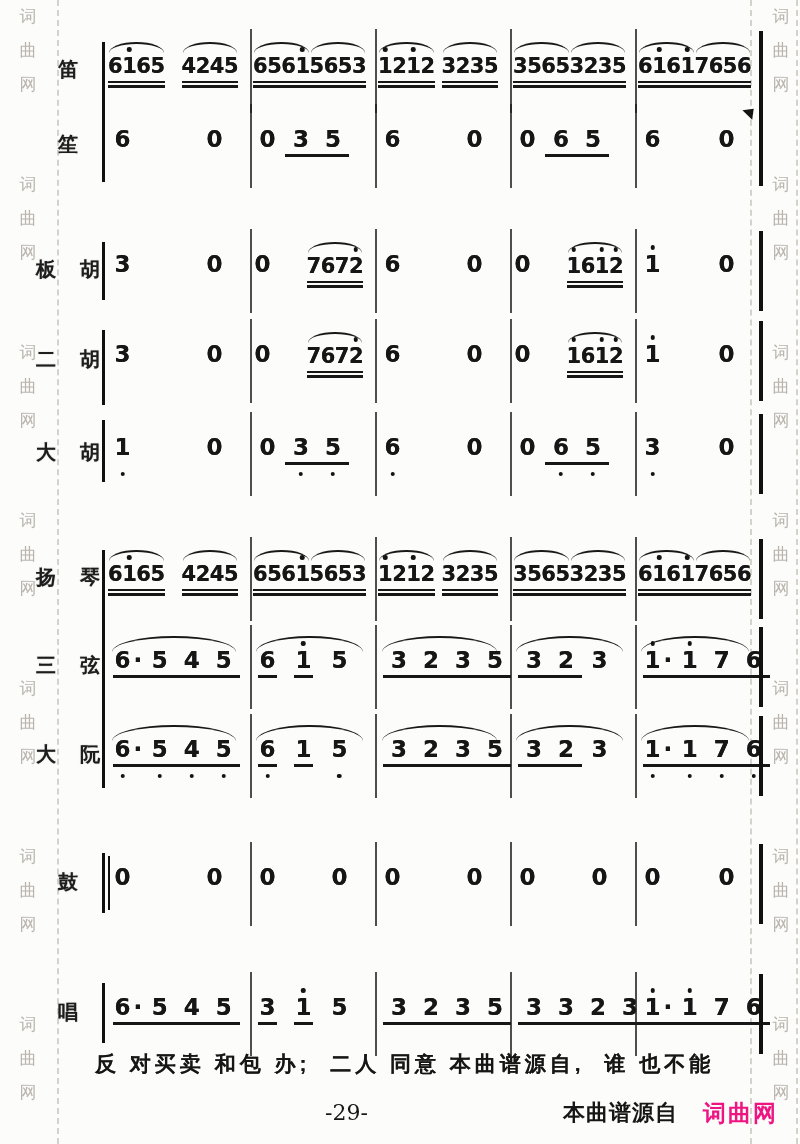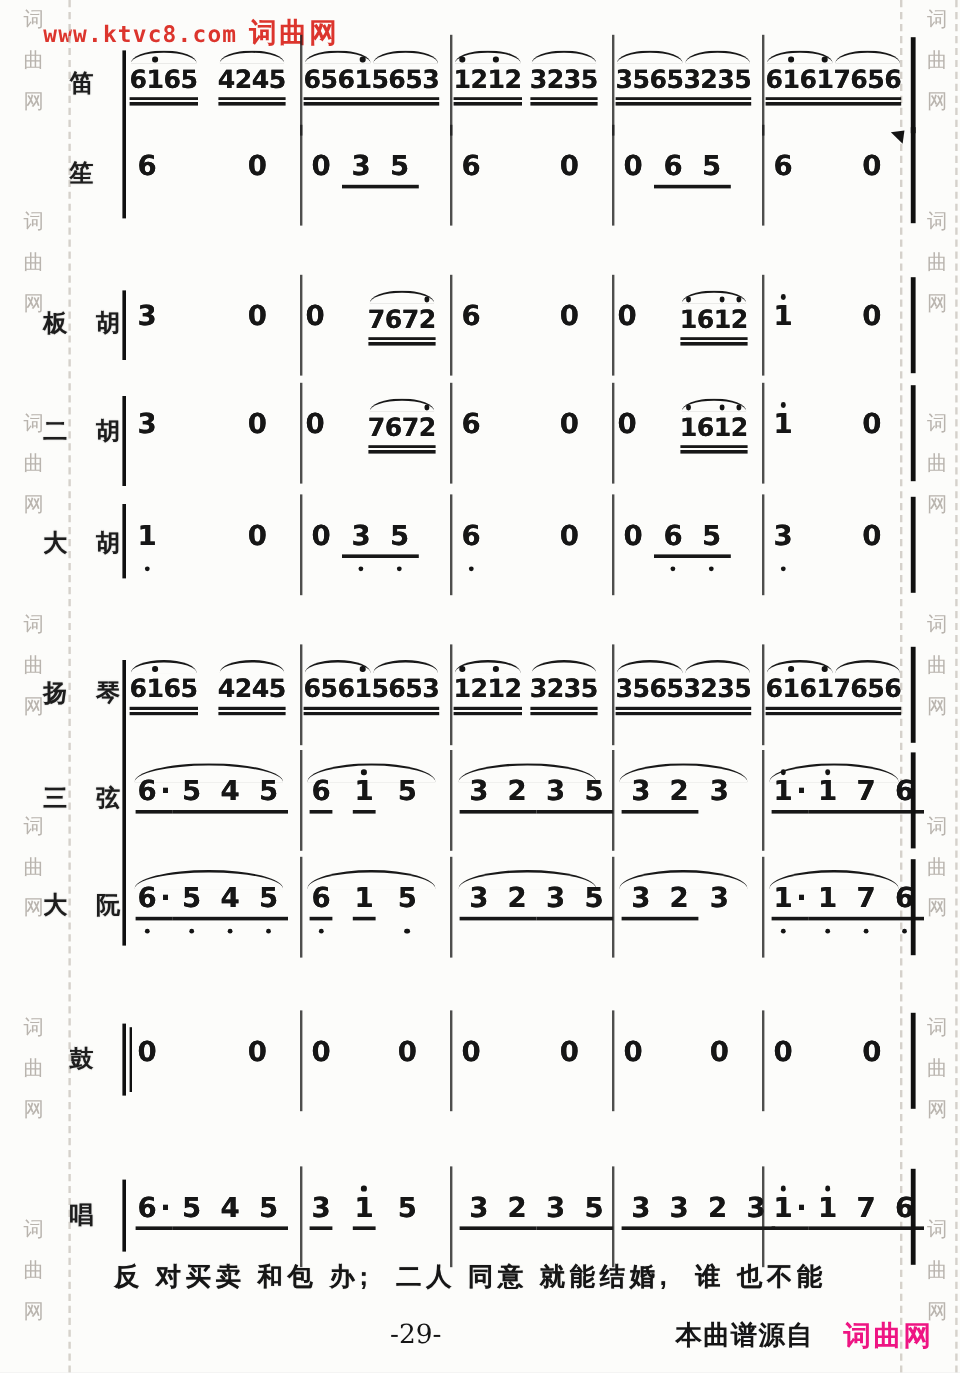--- a/index.html
+++ b/index.html
@@ -52,23 +52,20 @@
   #src-site{position:absolute;left:703px;top:1098px;font-weight:bold;font-size:23px;letter-spacing:2px;}
   #cursor-art{position:absolute;left:742px;top:108px;width:0;height:0;
               border-right:11px solid #141414;border-top:3px solid transparent;border-bottom:8px solid transparent;
               transform:rotate(8deg);}
 </style>
 </head>
 <body>
 
 <div id="page">
 
-  <div id="top-wm" style="color: rgb(220, 53, 45);">
-    <span class="url">www.ktvc8.com</span><span class="site">词曲网</span>
-  </div>
 
   <div class="dashline" style="left:57px"></div>
   <div class="dashline" style="left:750px"></div>
   <div class="dashline" style="left:796px"></div>
   <div class="side-col" id="left-col" style="left: 15px; color: rgb(185, 180, 174);">
       <span class="side-grp">词<br>曲<br>网</span>
       <span class="side-grp">词<br>曲<br>网</span>
       <span class="side-grp">词<br>曲<br>网</span>
       <span class="side-grp">词<br>曲<br>网</span>
       <span class="side-grp">词<br>曲<br>网</span>
@@ -1071,19 +1068,19 @@
       <div class="brk" style="top: 330px; height: 75px;"></div>
       <div class="brk" style="top: 420px; height: 62px;"></div>
       <div class="brk" style="top: 550px; height: 238px;"></div>
       <div class="brk" style="top: 853px; height: 60px;"></div>
       <div class="brk" style="top: 983px; height: 60px;"></div>
       <div class="brk2" style="top: 856px; height: 54px;"></div>
     </div>
 
   <div id="cursor-art"></div>
 
-  <div id="lyrics">反 对买卖 和包 办;  二人 同意 就能结婚,  谁 也不能</div>
+  <div id="lyrics">反 对买卖 和包 办;  二人 同意 本曲谱源自,  谁 也不能</div>
 
   <div id="pagenum">-29-</div>
   <div id="src-label">本曲谱源自</div>
   <div id="src-site" style="color: rgb(238, 21, 131);">词曲网</div>
 
 </div>
 
 </body></html>

